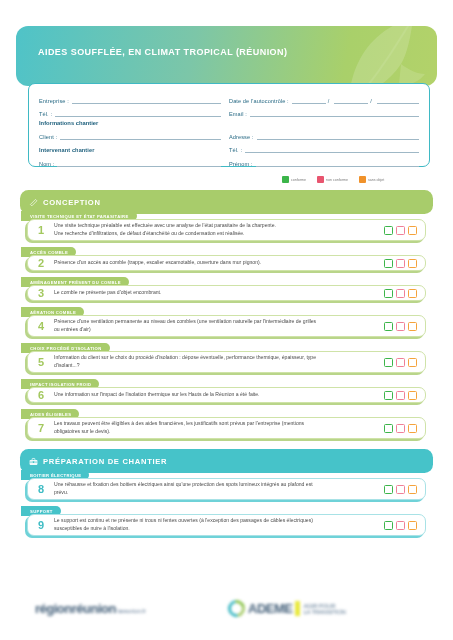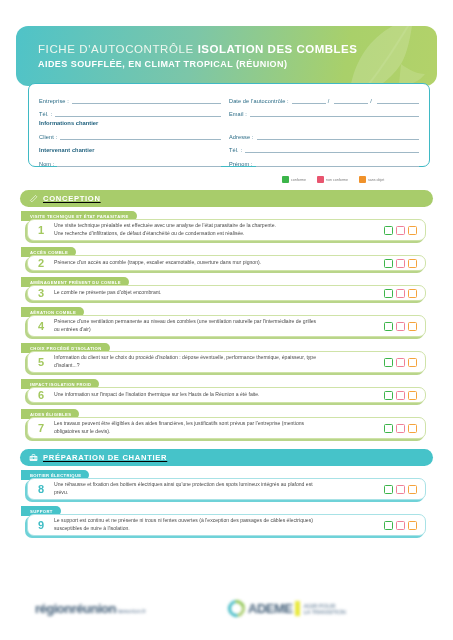--- a/index.html
+++ b/index.html
@@ -45,22 +45,22 @@
   .fsection { font-size:5.8px; font-weight:bold; color:#1d5f7c; padding:2px 0 1px 0; }
 
   
   .legend { position:absolute; left:282px; top:176px; display:flex; gap:11px; }
   .lg { display:flex; align-items:center; gap:2px; }
   .lgsq { width:7px; height:7px; border-radius:1px; }
   .lgtxt { font-size:3.6px; color:#7d7d7d; white-space:nowrap; }
 
   
   .secbar {
-    position:absolute; left:20px; width:413px; height:17px;
-    border-radius: 8.5px; display:flex; align-items:center; padding-left:9px; gap:5px;text-decoration:underline;
+    position:absolute; left:20px; width:413px; height:24px;
+    border-radius: 8.5px; display:flex; align-items:center; padding-left:9px; gap:5px;
   }
   .secbar.green { background:#a8cc6b; }
   .secbar.teal  { background:#46c3c9; }
   .sectitle { font-size:7.6px; font-weight:bold; color:#ffffff; letter-spacing:.7px; }
   .secicon { width:9px; height:9px; opacity:.92; display:block; }
 
   
   .tag {
     position:absolute; height:10px; border-radius:0 5px 5px 0;
     display:flex; align-items:center; padding:0 8px 0 9px;
@@ -108,24 +108,20 @@
 
 <div class="page">
 
   <div class="header">
     <svg class="leaf" viewBox="0 0 96 104">
       <path d="M78 8 C40 18 18 48 14 86 C36 84 54 72 66 54 C72 44 76 26 78 8 Z" fill="#ffffff" opacity="0.55"></path>
       <path d="M78 8 C62 34 46 60 26 84" stroke="#ffffff" stroke-width="2" fill="none" opacity="0.5"></path>
       <path d="M66 54 C74 60 82 64 90 64 C84 72 74 76 64 74" fill="#ffffff" opacity="0.45"></path>
     </svg>
     <div class="header-text">
-      <div class="h-line1">
-        <span>FICHE D'AUTOCONTRÔLE</span>
-        <b>ISOLATION DES COMBLES</b>
-      </div>
       <div class="h-line2">AIDES SOUFFLÉE, EN CLIMAT TROPICAL (RÉUNION)</div>
     </div>
   </div>
 
   <div class="infocard">
 
     <div class="frow">
       <div class="fcell left">
         <span class="flabel">Entreprise :</span>
         <span class="fline"></span>

